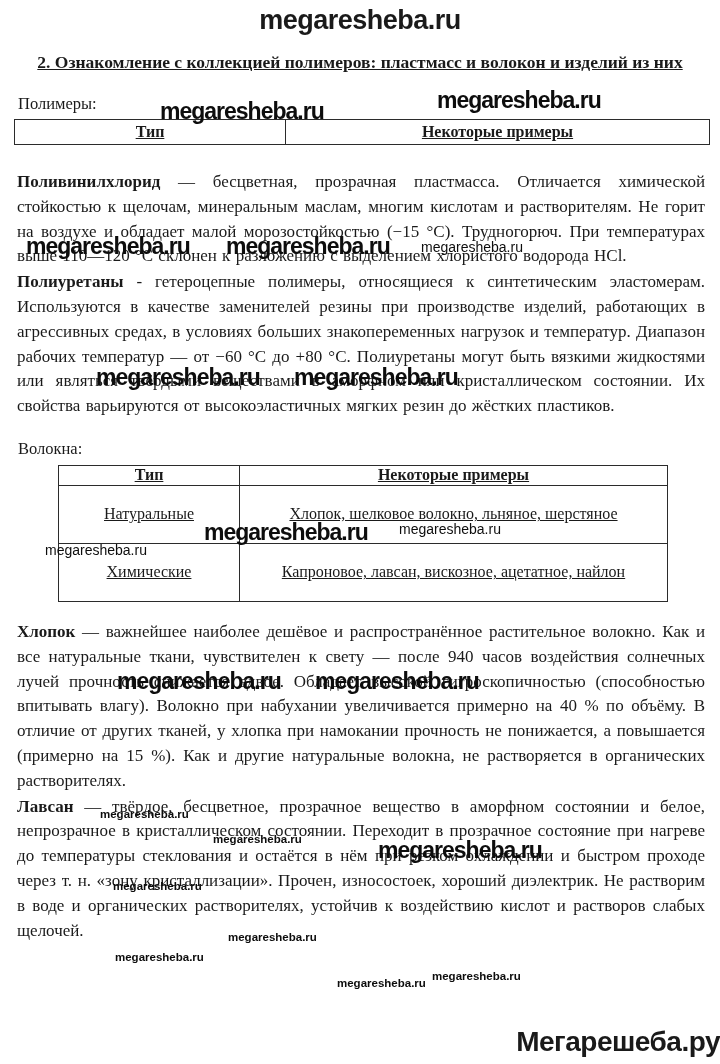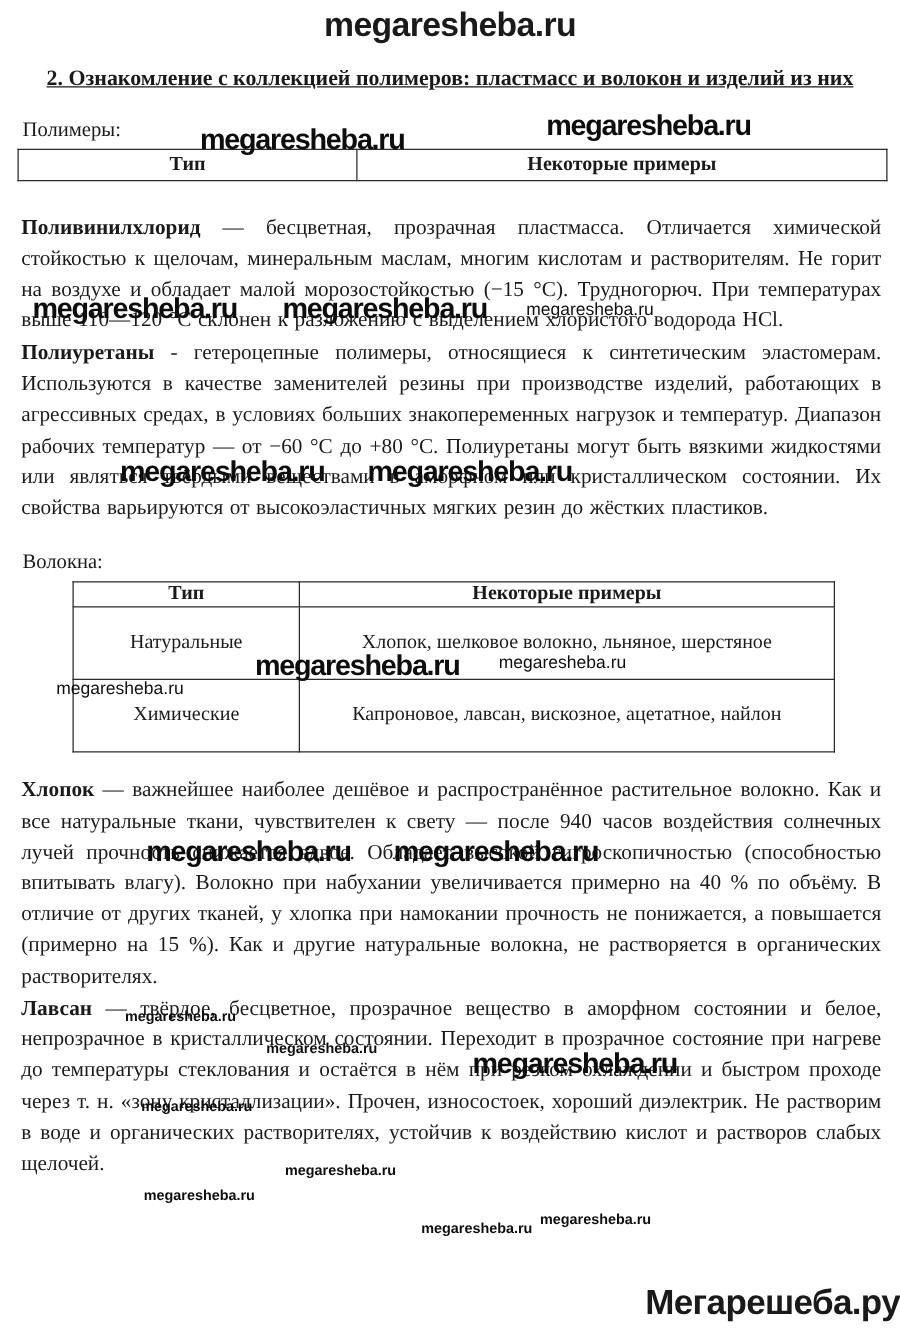--- a/index.html
+++ b/index.html
@@ -28,21 +28,21 @@
     text-decoration: underline;
     margin: 16px 10px 14px 10px;
   }
   .section-label {
     font-size: 16.5px;
     margin: 21px 0 5px 18px;
   }
   .section-label.volokna { margin-top: 20px; }
 
   table { border-collapse: collapse; table-layout: fixed; }
-  th, td { border: 1.5px solid #2b2b2b; text-align: center; vertical-align: middle; }
+  th, td { border: 1.5px solid #2b2b2b; text-align: center; vertical-align: middle; text-decoration: underline; }
   th { font-size: 16px; font-weight: 700; }
   td { font-size: 16px; font-weight: 400; }
 
   .table1 { margin-left: 14px; width: 696px; }
   .table1 th { height: 22px; padding: 1px 2px; }
   .table1 .type-col { width: 266px; }
   .table1 td { padding: 2px 12px; line-height: 22.5px; height: 44px; }
 
   .table2 { margin-left: 58px; width: 610px; margin-top: 6px; }
   .table2 .type-col { width: 176px; }

